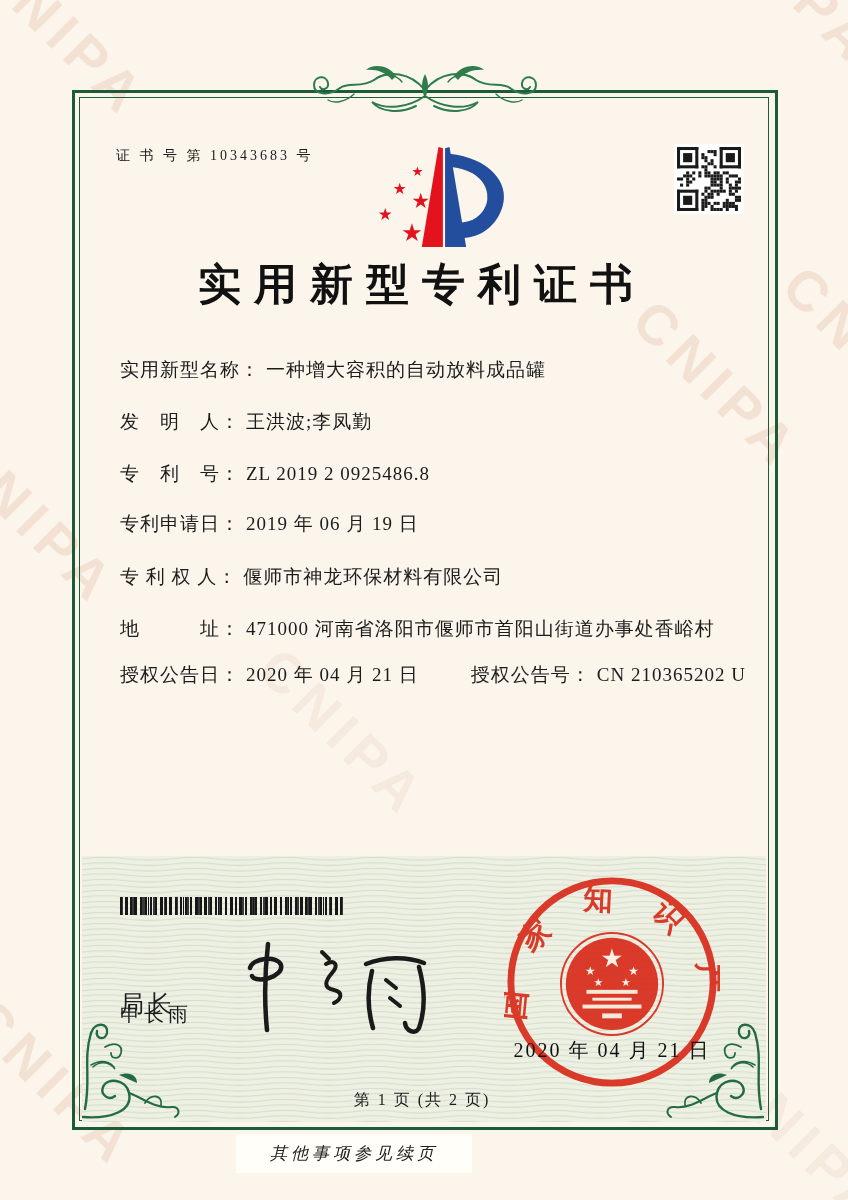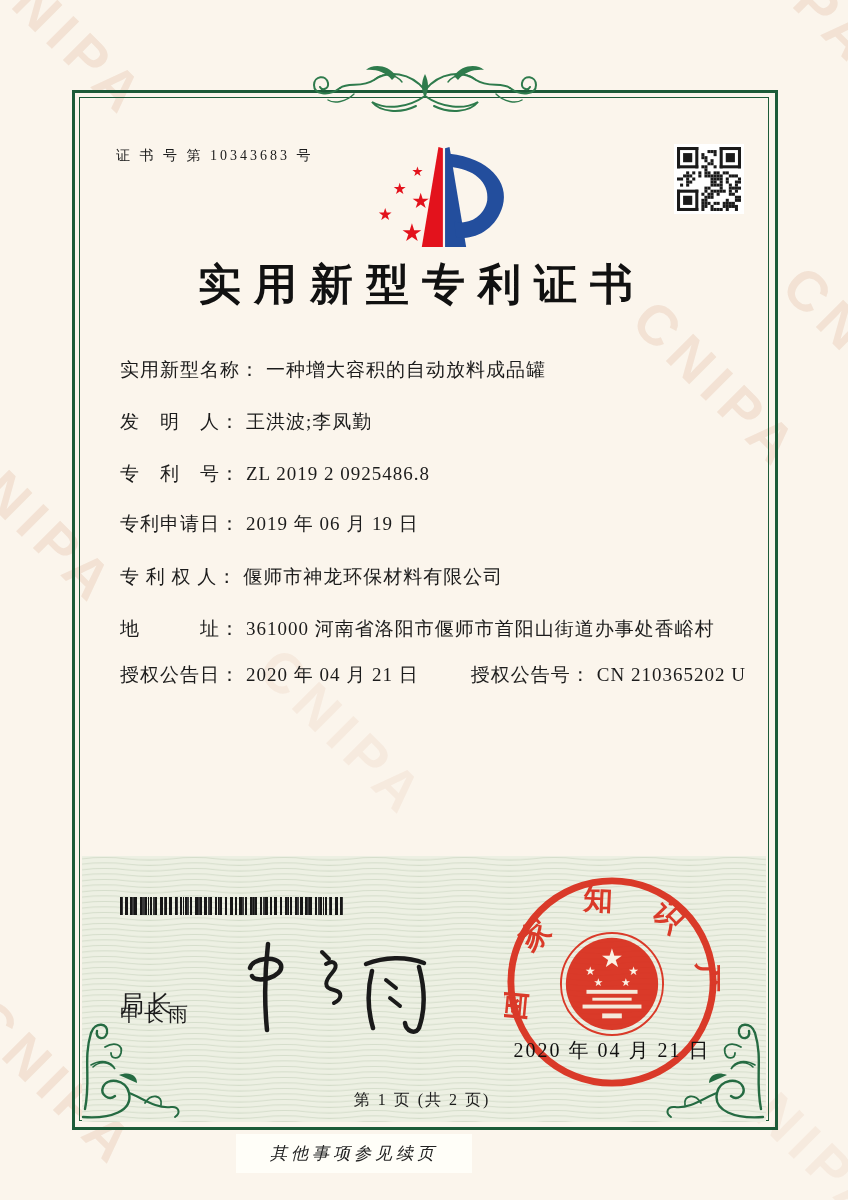--- a/index.html
+++ b/index.html
@@ -298,21 +298,21 @@
 <div class="abs row" style="top:461px">
   <span class="lbl">专　利　号：</span><span class="val">ZL 2019 2 0925486.8</span>
 </div>
 <div class="abs row" style="top:511px">
   <span class="lbl">专利申请日：</span><span class="val">2019 年 06 月 19 日</span>
 </div>
 <div class="abs row" style="top:564px">
   <span class="lbl">专 利 权 人：</span><span class="val">偃师市神龙环保材料有限公司</span>
 </div>
 <div class="abs row" style="top:616px">
-  <span class="lbl">地　　　址：</span><span class="val">361000  河南省洛阳市偃师市首阳山街道办事处香峪村</span>
+  <span class="lbl">地　　　址：</span><span class="val">471000  河南省洛阳市偃师市首阳山街道办事处香峪村</span>
 </div>
 <div class="abs row grant" style="top:662px">
   <span class="lbl">授权公告日：</span><span class="val">2020 年 04 月 21 日</span><span class="lbl lbl2">授权公告号：</span><span class="val">CN 210365202 U</span>
 </div>
 
 <div class="abs body-text">
 </div>
 
 <div class="abs barcode"></div>
 

